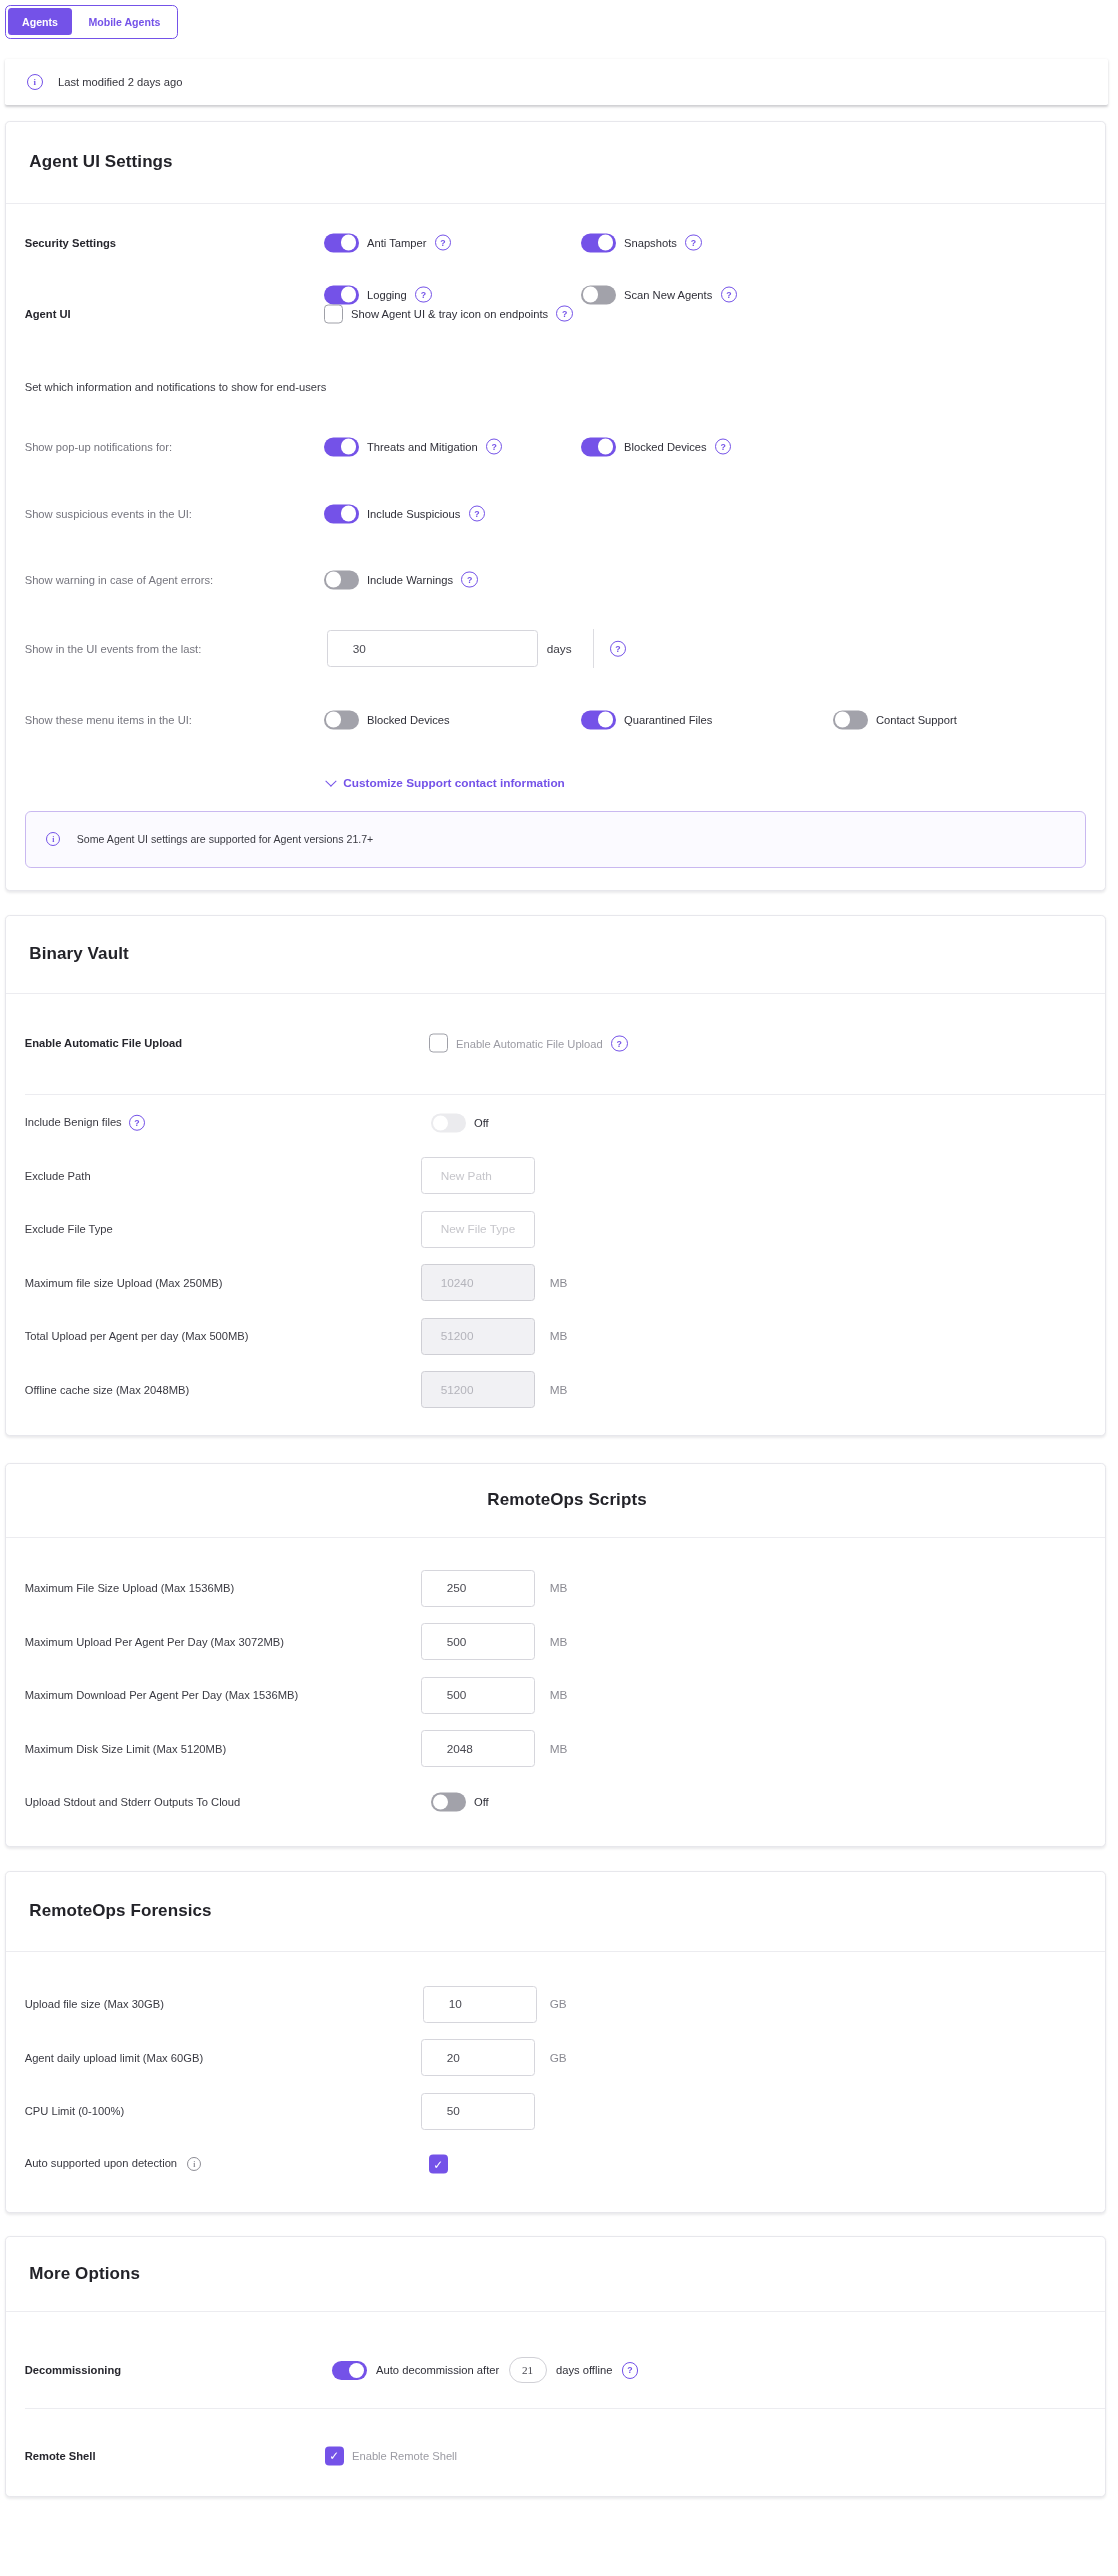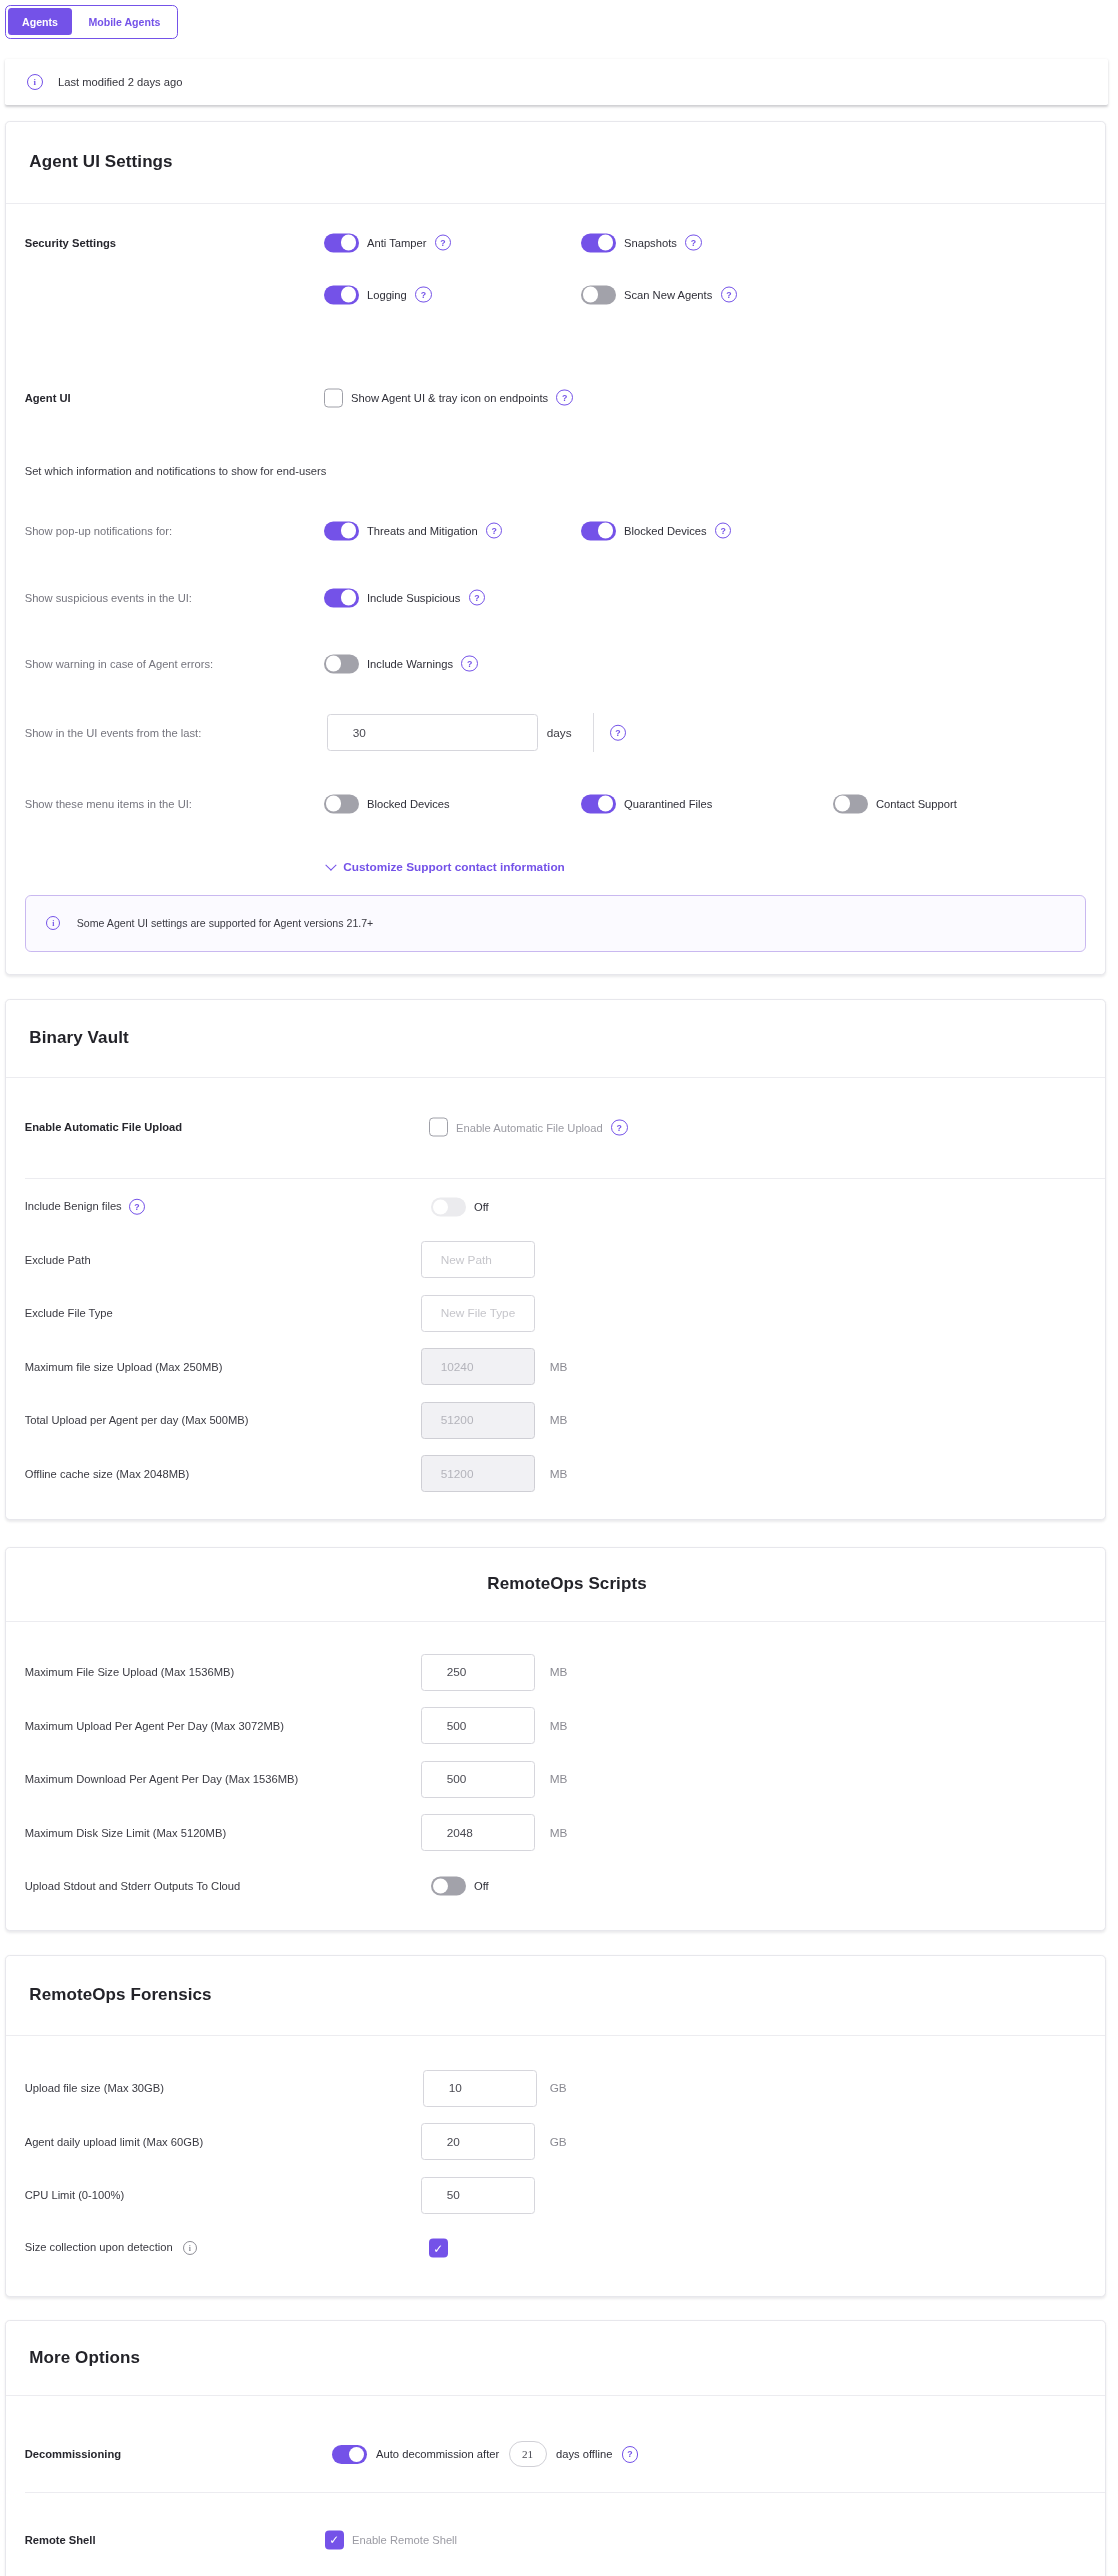--- a/index.html
+++ b/index.html
@@ -134,21 +134,21 @@
       <span class="t-label">Logging</span>
       <span class="help">?</span>
     </div>
     <div class="grp" style="left:575px;">
       <div class="toggle"></div>
       <span class="t-label">Scan New Agents</span>
       <span class="help">?</span>
     </div>
   </div>
 
-  <div class="row" style="margin-top:84px; height:19px;">
+  <div class="row" style="height:19px;">
     <span class="lbl bold">Agent UI</span>
     <div class="grp" style="left:318px;">
       <div class="cbx"></div>
       <span class="t-label">Show Agent UI &amp; tray icon on endpoints</span>
       <span class="help">?</span>
     </div>
   </div>
 
   <div class="row" style="margin-top:57px; height:14px;">
     <span class="lbl">Set which information and notifications to show for end-users</span>
@@ -339,21 +339,21 @@
     <span class="unit" style="position:absolute; left:544px; top:50%; transform:translateY(-50%);">GB</span>
   </div>
 
   <div class="row" style="margin-top:16.5px; height:37px;">
     <span class="lbl">CPU Limit (0-100%)</span>
     <input class="inp" style="position: absolute; left: 415px; width: 114px;" value="50">
   </div>
 
   <div class="row" style="margin-top:25px; height:19px;">
     <span class="lbl">
-      <span>Size collection upon detection</span>
+      <span>Auto supported upon detection</span>
       <span class="icircle gray" style="display:inline-flex; width:14px; height:14px; border-width:0.9px; font-size:7.7px; margin-left:7px; vertical-align:middle;">i</span>
     </span>
     <div class="grp" style="left:423px;">
       <div class="cbx checked">✓</div>
     </div>
   </div>
   <div style="height:38px;"></div>
 </div>
 
 

